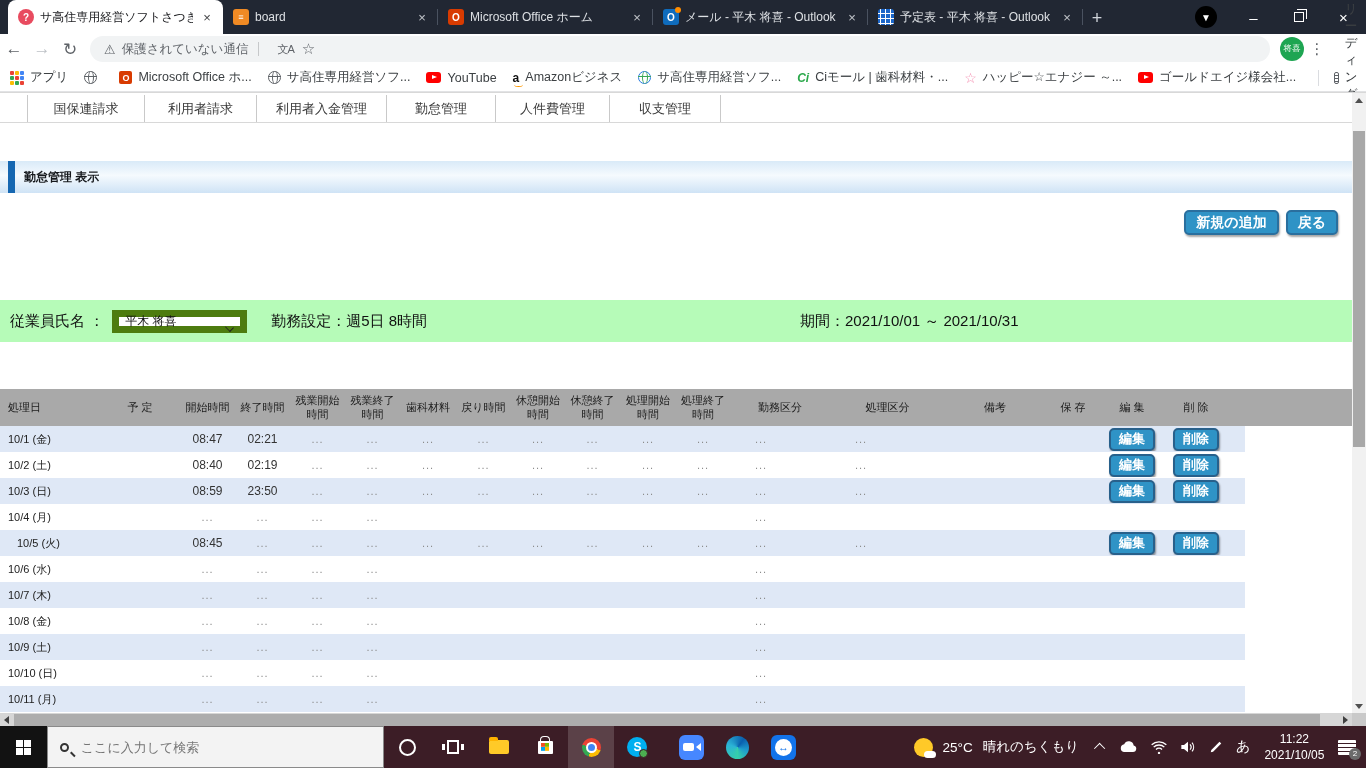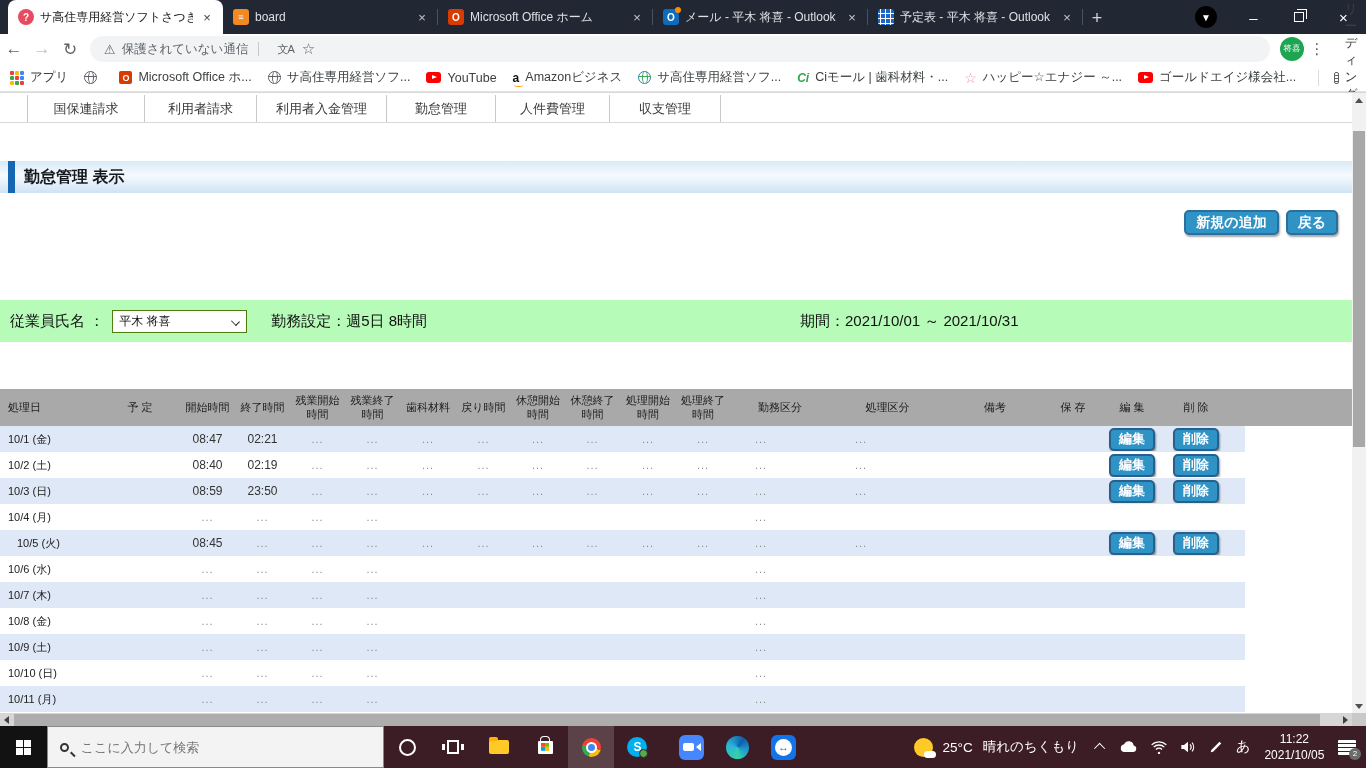--- a/index.html
+++ b/index.html
@@ -73,28 +73,28 @@
   .pagearea { position:absolute; top:92px; left:0; width:1366px; height:634px; background:#fff; border-top:1px solid #d8d8d8; }
 
   .site-nav { position:absolute; top:2px; left:0; height:28px; display:flex; margin-left:27px; border-bottom:1px solid #d2d2d2; }
   .site-nav .nav-item { border-left:1px solid #c9c9c9; display:flex; align-items:center; justify-content:center; font-size:13px; color:#3a3a3a; height:27px; }
   .site-nav .nav-item:last-child { border-right:1px solid #c9c9c9; }
   .nav-underline { position:absolute; top:29px; left:0; width:1352px; height:1px; background:#d8d8d8; }
 
   .titleband { position:absolute; top:68px; left:0; width:1352px; height:32px;
     background:linear-gradient(#d9eaf8, #f5fafe 45%, #cfe3f5); display:flex; align-items:center; }
   .title-accent { position:absolute; left:8px; top:0; width:7px; height:32px; background:#1667b1; }
-  .page-title { margin-left:24px; font-size:16px; font-weight:bold; color:#15181c; }
+  .page-title { margin-left:24px; font-size:12px; font-weight:bold; color:#15181c; }
 
   .page-actions { position:absolute; top:117px; right:28px; display:flex; gap:7px; }
   .btn-blue { background:#2f93c6; color:#fff; border:2px solid #2a6f9e; border-radius:5px; font-size:14px; font-weight:bold; padding:2px 10px; height:25px; box-shadow:1px 2px 2px rgba(0,0,0,.35); cursor:pointer; font-family:inherit; white-space:nowrap; }
 
   .greenbar { position:absolute; top:207px; left:0; width:1352px; height:42px; background:#b6fbb8; display:flex; align-items:center; font-size:15px; color:#111; }
   .gb-label { margin-left:10px; }
-  .employee-select { margin-left:8px; width:135px; height:23px; background:#fff; border:1px solid #4d7c0f; display:flex; align-items:center; padding:0 6px; font-size:12px; position:relative; }
+  .employee-select { margin-left:8px; width:135px; height:23px; background:#fff; border:7px solid #4d7c0f; display:flex; align-items:center; padding:0 6px; font-size:12px; position:relative; }
   .employee-select .sel-caret { position:absolute; right:7px; top:7px; width:7px; height:7px; border-right:1.8px solid #222; border-bottom:1.8px solid #222; transform:rotate(45deg) scaleY(.8); }
   .gb-worksetting { margin-left:24px; }
   .gb-period { position:absolute; left:800px; }
 
   
   .thead { position:absolute; top:296px; left:0; width:1352px; height:37px; background:#a9a9a9; display:flex; align-items:center; }
   .thead .hc { font-size:11px; color:#1d1d1d; text-align:center; white-space:pre-line; line-height:1.25; }
   .thead .hc.left { text-align:left; padding-left:8px; }
   .rows { position:absolute; top:333px; left:0; width:1245px; }
   .trow { display:flex; align-items:center; height:26px; width:1245px; background:#fff; }

